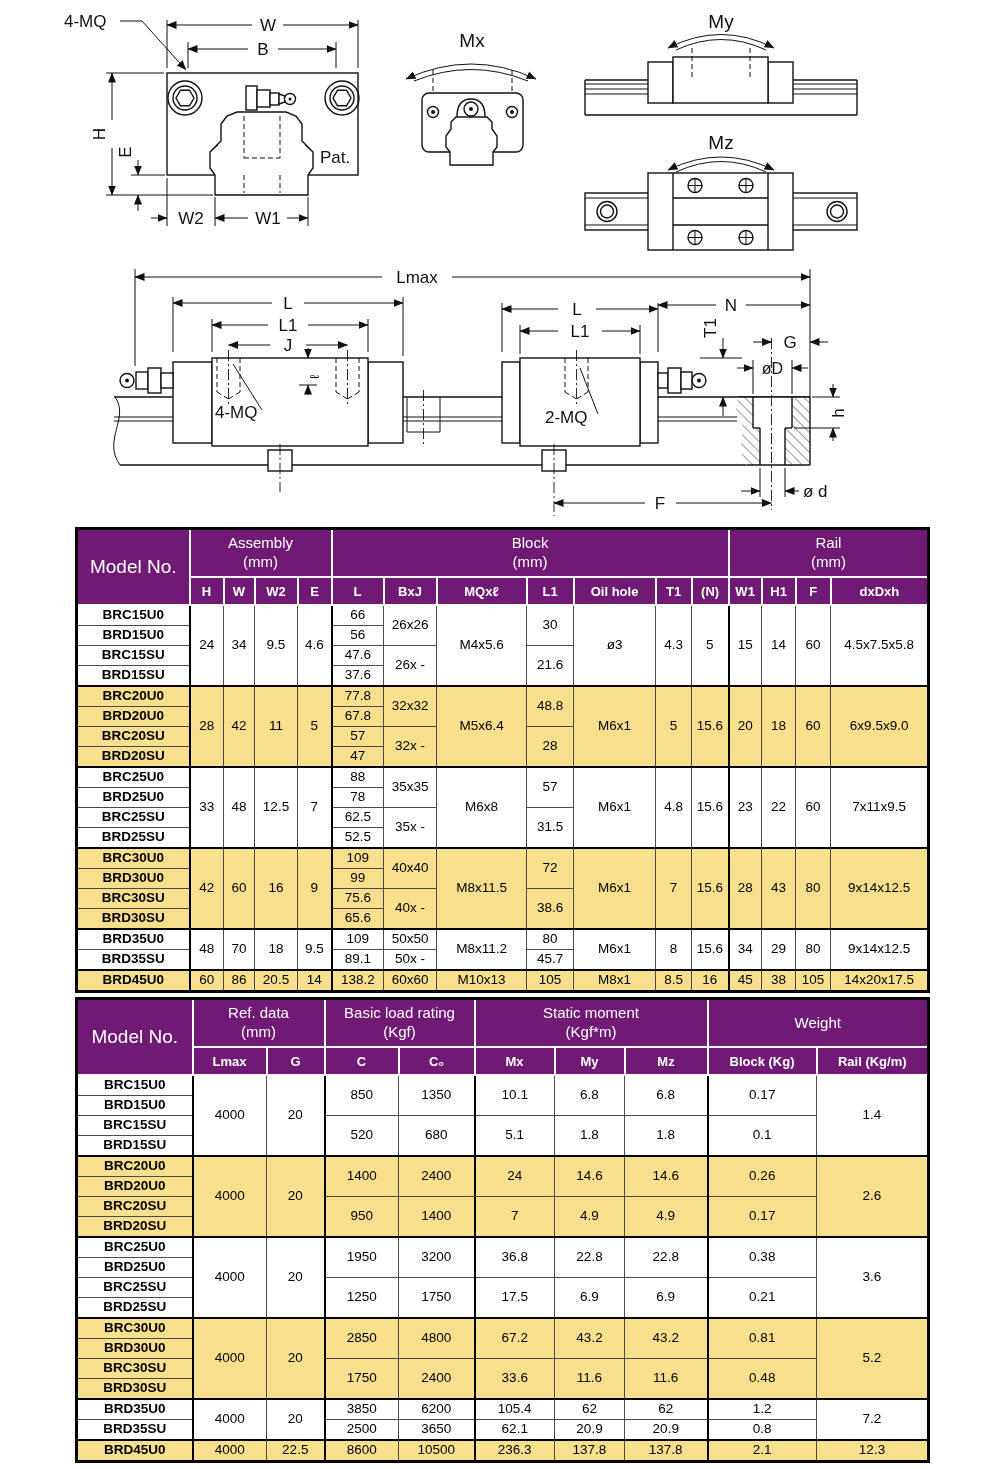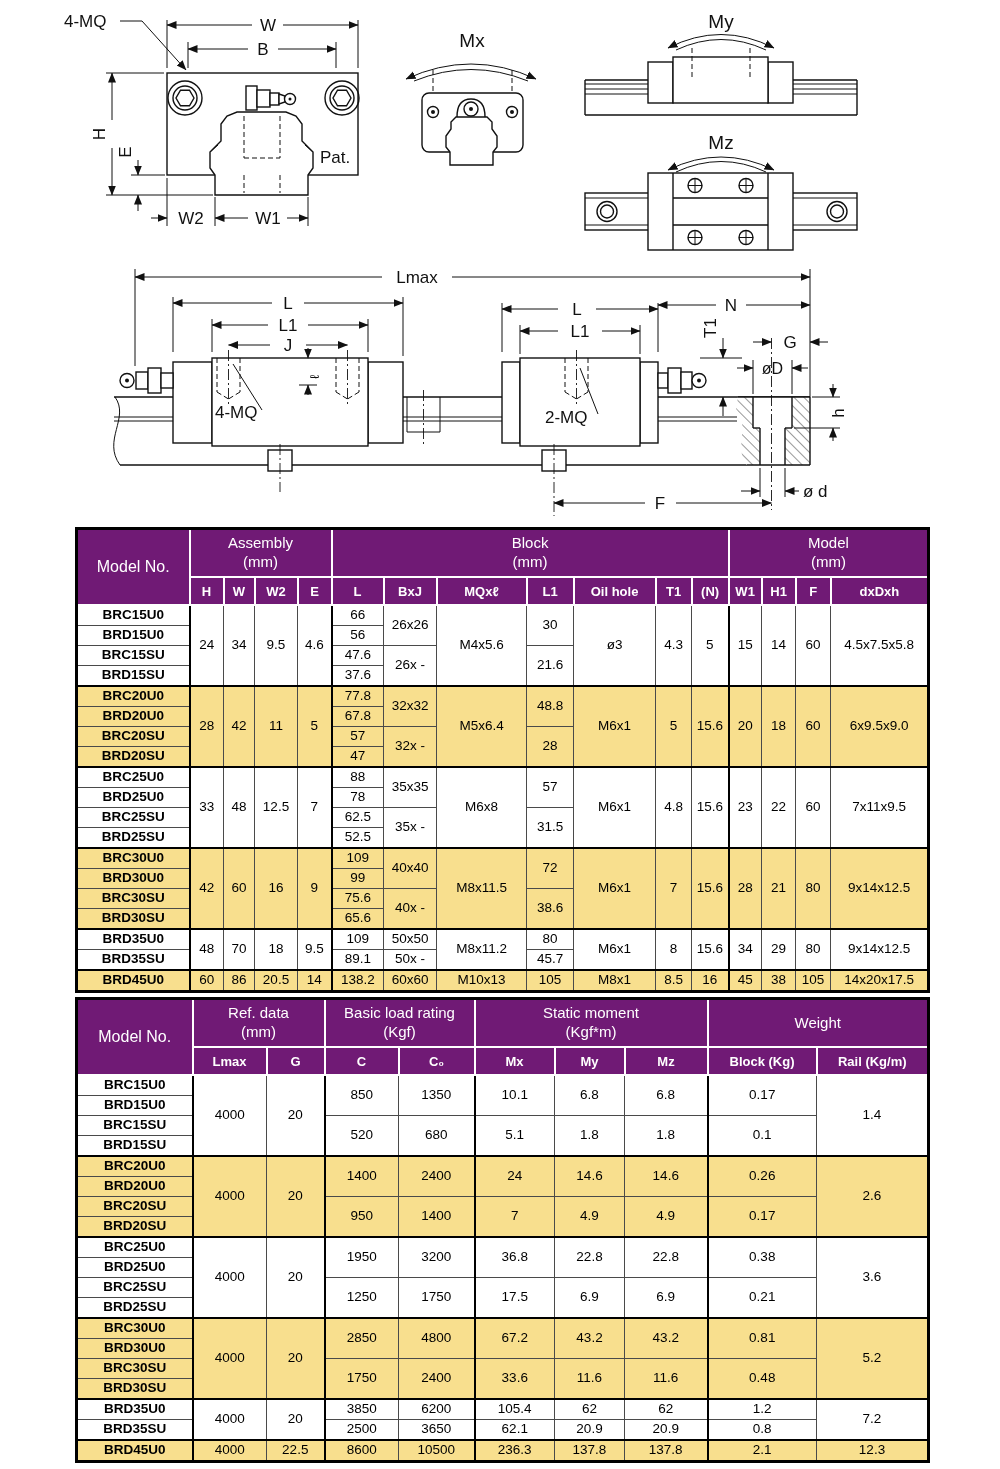--- a/index.html
+++ b/index.html
@@ -4,21 +4,21 @@
 <style>
   html,body{margin:0;padding:0;background:#fff;}
   #page{position:relative;width:1000px;height:1469px;background:#fff;font-family:"Liberation Sans","DejaVu Sans",sans-serif;}
   #drawing{position:absolute;left:0;top:0;}
   .spec-table{border-collapse:collapse;table-layout:fixed;width:852px;border:3px solid #000;background:#fff;font-size:13.5px;color:#000;}
   .spec-table td{border:1px solid #4a4a4a;text-align:center;vertical-align:middle;height:19px;padding:0 2px;line-height:1.05;}
   .spec-table thead th{background:#701a75;color:#fff;border:2px solid #fff;font-weight:normal;vertical-align:middle;padding:1px 0;}
   .spec-table thead tr.main th{height:44px;}
   .spec-table thead tr.sub th{font-weight:bold;font-size:13px;height:24px;}
   .spec-table thead .ghead{font-size:15px;line-height:1.25;}
-  .spec-table thead .mhead{font-size:16px;}
+  .spec-table thead .mhead{font-size:19px;}
   .spec-table td.mcell{font-weight:bold;border-right:2px solid #000;margin-top:12px;}
   .spec-table td.bL{border-left:2px solid #000;}
   .spec-table tr.gs td{border-top:2px solid #000;}
   .spec-table tr.hl td{background:#f8df8e;}
   #t1{position:absolute;left:75px;top:527px;}
   #t2{position:absolute;left:75px;top:997px;}
   #note{position:absolute;left:75px;top:1444px;width:852px;text-align:right;color:#f00;font-size:12.5px;}
   svg text{font-family:"Liberation Sans","DejaVu Sans",sans-serif;fill:#111;}
   .part{fill:none;stroke:#111;stroke-width:1.4;}
   .partw{fill:#fff;stroke:#111;stroke-width:1.4;}
@@ -349,21 +349,21 @@
       <th class="mhead" rowspan="2">Model No.</th>
       <th class="ghead" colspan="4">
             <div>Assembly</div>
             <div>(mm)</div>
           </th>
       <th class="ghead" colspan="7">
             <div>Block</div>
             <div>(mm)</div>
           </th>
       <th class="ghead" colspan="4">
-            <div>Model</div>
+            <div>Rail</div>
             <div>(mm)</div>
           </th>
     </tr>
     <tr class="sub">
       <th>H</th>
       <th>W</th>
       <th>W2</th>
       <th>E</th>
       <th>L</th>
       <th>BxJ</th>
@@ -486,21 +486,21 @@
       <td rowspan="4">16</td>
       <td rowspan="4">9</td>
       <td class="bL">109</td>
       <td rowspan="2">40x40</td>
       <td rowspan="4">M8x11.5</td>
       <td rowspan="2">72</td>
       <td rowspan="4">M6x1</td>
       <td rowspan="4">7</td>
       <td rowspan="4">15.6</td>
       <td rowspan="4" class="bL">28</td>
-      <td rowspan="4">21</td>
+      <td rowspan="4">43</td>
       <td rowspan="4">80</td>
       <td rowspan="4">9x14x12.5</td>
     </tr>
     <tr class="hl">
       <td class="mcell">BRD30U0</td>
       <td class="bL">99</td>
     </tr>
     <tr class="hl">
       <td class="mcell">BRC30SU</td>
       <td class="bL">75.6</td>

